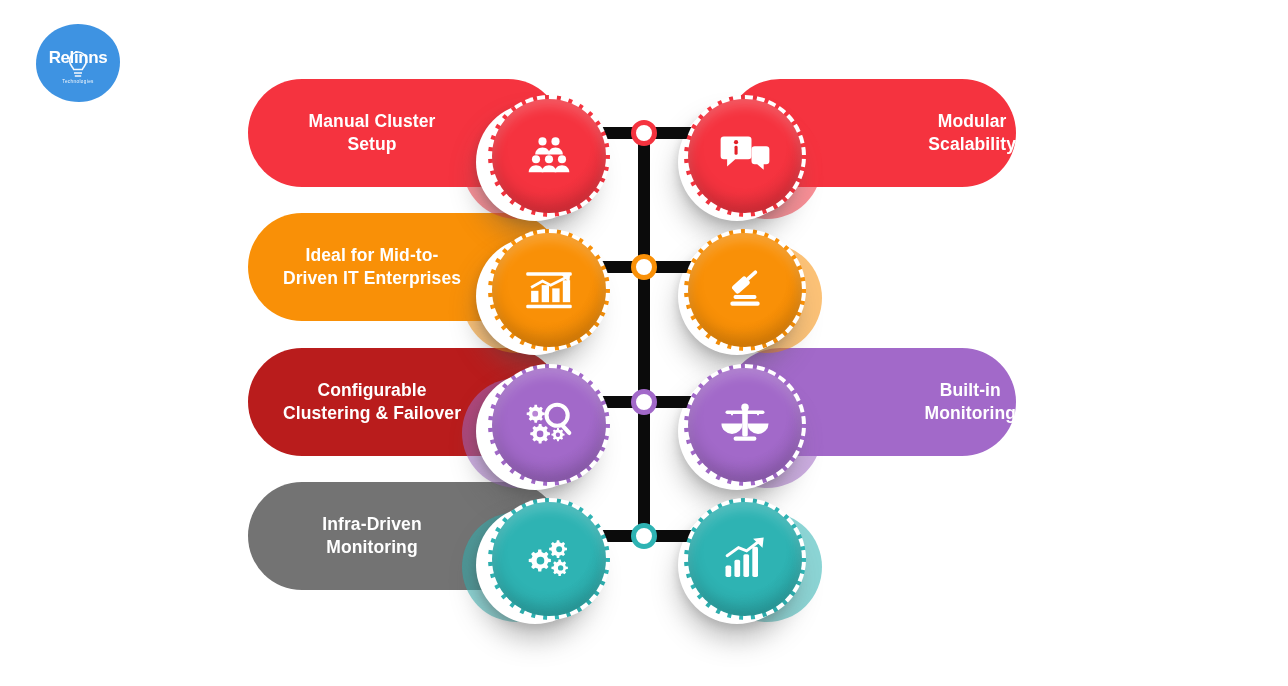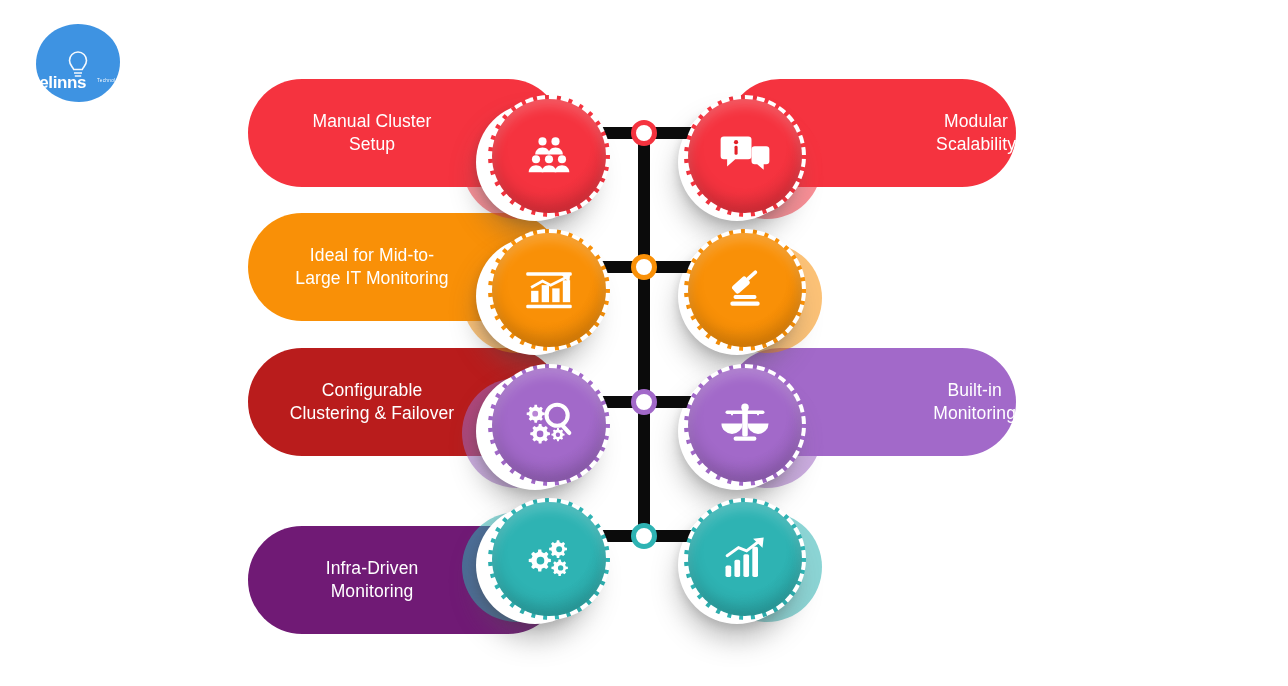--- a/index.html
+++ b/index.html
@@ -8,22 +8,22 @@
     background:#ffffff;
     font-family:"Liberation Sans","DejaVu Sans",sans-serif;
     overflow:hidden;
     position:relative;
   }
 
   
   .logo-wrap{position:absolute;left:34px;top:22px;width:88px;height:82px;}
   .logo-blob{position:absolute;inset:0;}
   .logo-text{
-    position:absolute;left:0;top:16px;width:88px;height:82px;
-    display:flex;flex-direction:row;align-items:center;justify-content:center;
+    position:absolute;left:0;top:0;width:88px;height:82px;
+    display:flex;flex-direction:column;align-items:center;justify-content:center;
     pointer-events:none;
     gap:11px;
   }
   .logo-name{
     color:#ffffff;font-size:17px;font-weight:bold;letter-spacing:-0.4px;
     line-height:1;margin-top:6px;
   }
   .logo-sub{
     color:#ffffff;font-size:4.6px;letter-spacing:0.4px;margin-top:2px;
     opacity:.95;
@@ -41,21 +41,21 @@
     position:absolute;left:500px;width:288px;height:12px;
     background:#0b0b0b;z-index:3;
   }
   .node{
     position:absolute;width:26px;height:26px;border-radius:50%;
     background:#ffffff;border:5px solid #000;box-sizing:border-box;
     z-index:6;left:631px;
   }
 
   
-  .row{position:absolute;left:0;width:1288px;height:108px;}
+  .row{position:absolute;left:0;width:1288px;height:108px;font-weight:bold;}
 
   
   .pill{
     position:absolute;top:0;height:108px;border-radius:54px;
     display:flex;align-items:center;
     box-sizing:border-box;
   }
   .pill.left{left:248px;width:314px;justify-content:center;padding-right:66px;}
   .pill.right{left:726px;width:290px;justify-content:flex-end;padding-left:62px;}
 
@@ -158,21 +158,21 @@
           </svg>
         </span>
       </div>
     </div>
     <div class="node" style="top: 120px; border-color: rgb(245, 51, 63);"></div>
     <div class="spine-h" style="top: 261px;"></div>
     <div class="row" style="top: 213px;">
       <div class="blob left" style="background: rgb(249, 144, 7);"></div>
       <div class="pill left" style="background: rgb(249, 144, 7);">
         <div class="pill-label">Ideal for Mid-to-
-Large IT Monitoring</div>
+Driven IT Enterprises</div>
       </div>
       <div class="puck left"></div>
       <div class="disc left" style="background: radial-gradient(circle at 38% 30%, rgb(249, 144, 7) 0%, rgb(249, 144, 7) 55%, rgba(0, 0, 0, 0.16) 130%), rgb(249, 144, 7);">
         <span>
           <svg viewBox="0 0 64 64">
             <g class="glyph">
       <rect x="4" y="10" width="56" height="4.5" rx="1.6"></rect>
       <rect x="4" y="50" width="56" height="4.5" rx="1.6"></rect>
       <rect x="10" y="33" width="9" height="14"></rect>
       <rect x="23" y="26" width="9" height="21"></rect>
@@ -252,21 +252,21 @@
       <path d="M16 16.4 L16 20 M48 16.4 L48 20" stroke="#ffffff" stroke-width="2.4"></path>
   </g>
           </svg>
         </span>
       </div>
     </div>
     <div class="node" style="top: 389px; border-color: rgb(162, 105, 201);"></div>
     <div class="spine-h" style="top: 530px;"></div>
     <div class="row" style="top: 482px;">
       <div class="blob left" style="background: rgb(46, 179, 179);"></div>
-      <div class="pill left" style="background: #701a75; margin-top: 44px;">
+      <div class="pill left" style="background: #737373;">
         <div class="pill-label">Infra-Driven
 Monitoring</div>
       </div>
       <div class="puck left"></div>
       <div class="disc left" style="background: radial-gradient(circle at 38% 30%, rgb(46, 179, 179) 0%, rgb(46, 179, 179) 55%, rgba(0, 0, 0, 0.16) 130%), rgb(46, 179, 179);">
         <span>
           <svg viewBox="0 0 64 64">
             <g class="glyph">
       <g transform="translate(19,34)">
         <path d="M0 -17 L4.7 -14.8 L9.2 -17.6 L13.5 -13.3 L10.7 -8.8 L12.9 -4.1 L18.2 -3.4 L18.2 2.6 L12.9 3.3 L10.7 8 L13.5 12.5 L9.2 16.8 L4.7 14 L0 16.2 L-0.8 21.5 L-6.8 21.5 L-7.5 16.2 L-12.2 14 L-16.7 16.8 L-21 12.5 L-18.2 8 L-20.4 3.3 L-25.7 2.6 L-25.7 -3.4 L-20.4 -4.1 L-18.2 -8.8 L-21 -13.3 L-16.7 -17.6 L-12.2 -14.8 L-7.5 -17 L-6.8 -22.3 L-0.8 -22.3 Z" transform="translate(4,0) scale(0.62)"></path>

